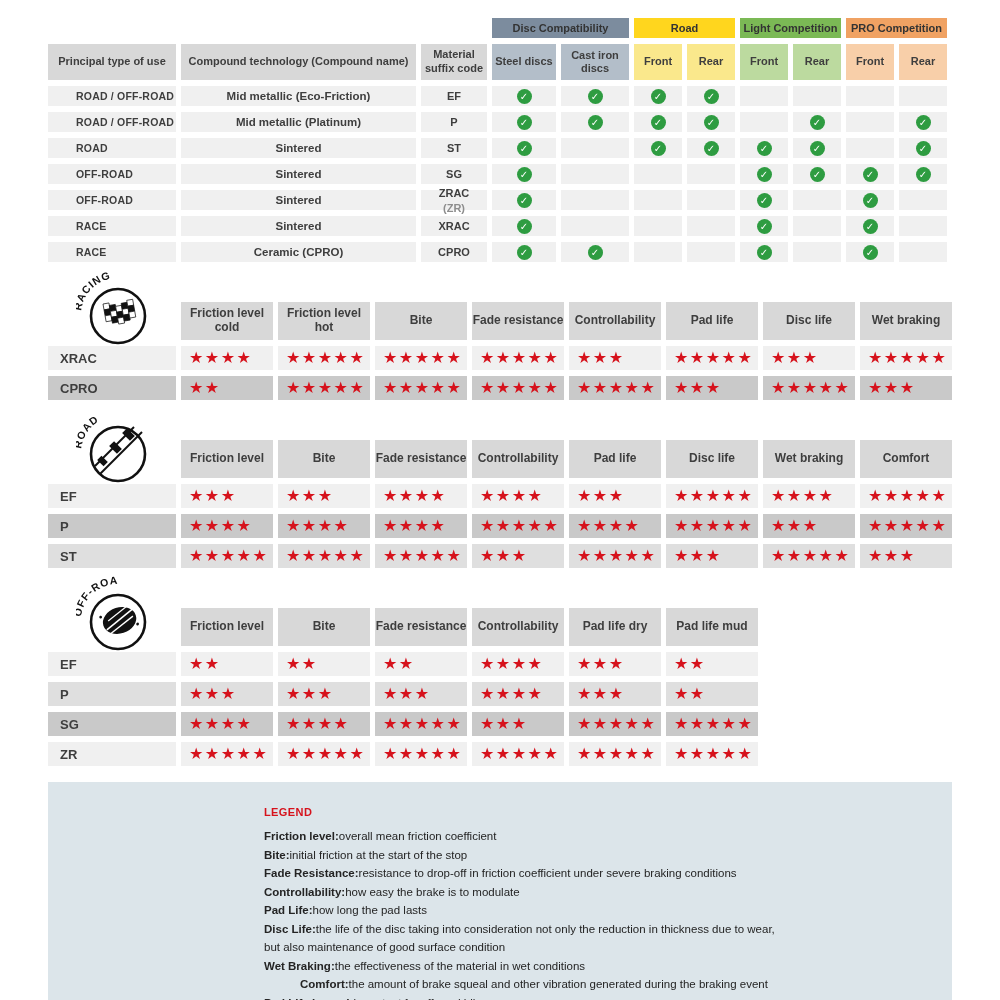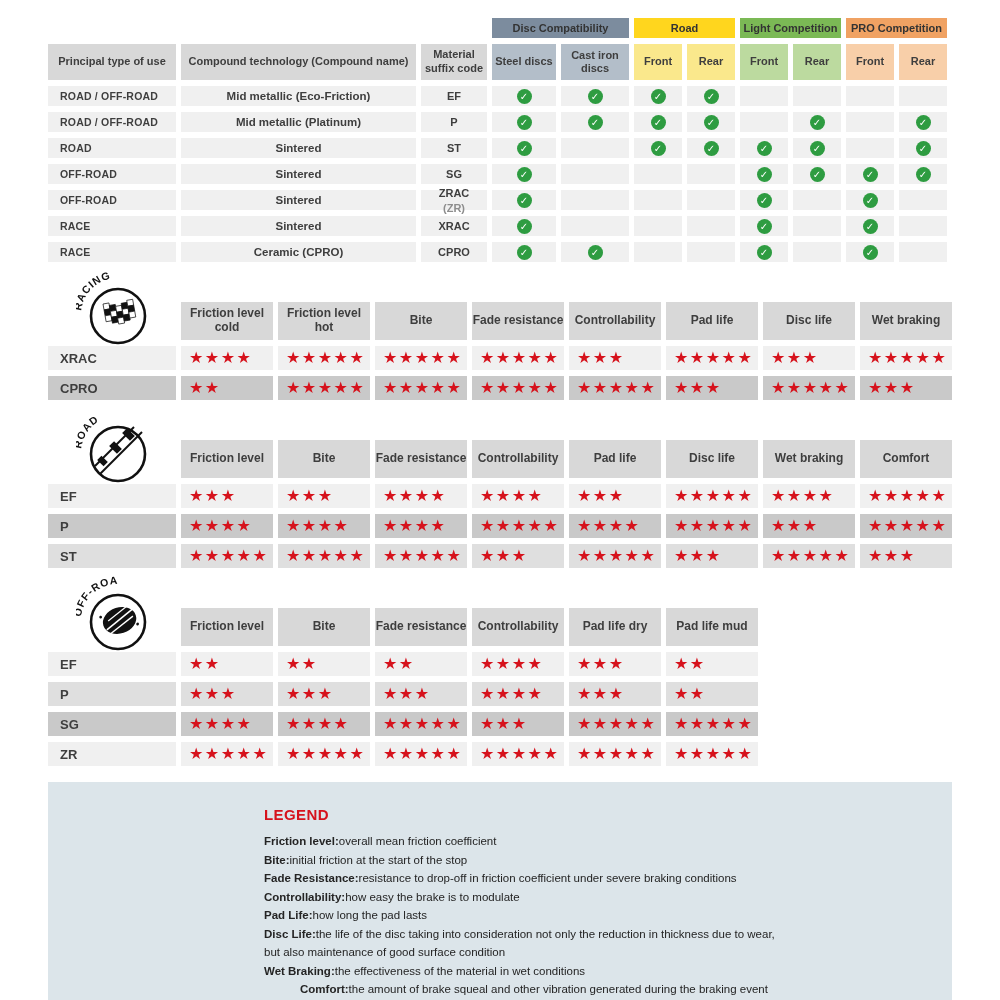--- a/index.html
+++ b/index.html
@@ -19,21 +19,21 @@
   .g2{background:var(--light-group);}
   .g3{background:var(--pro-group);}
   .colhead{background:var(--head-gray);display:flex;align-items:center;justify-content:center;
     text-align:center;font-size:11px;font-weight:bold;line-height:1.25;color:#3E3E3E;}
   .subhead{display:flex;align-items:center;justify-content:center;text-align:center;
     font-size:11px;font-weight:bold;line-height:1.2;color:#3E3E3E;}
   .s0{background:var(--disc-sub);}
   .s1{background:var(--road-sub);}
   .s2{background:var(--light-sub);}
   .s3{background:var(--pro-sub);}
-  .usecell{background:var(--row-light);display:flex;align-items:center;padding-left:12px;
+  .usecell{background:var(--row-light);display:flex;align-items:center;padding-left:28px;
     font-size:10.5px;font-weight:bold;letter-spacing:.2px;}
   .techcell{background:var(--row-light);display:flex;align-items:center;justify-content:center;
     font-size:11.5px;font-weight:bold;}
   .codecell{background:var(--row-light);display:flex;align-items:center;justify-content:center;
     font-size:11px;font-weight:bold;gap:3px;}
   .codealt{color:#8D8D8D;font-weight:bold;}
   .checkcell{background:var(--row-light);display:flex;align-items:center;justify-content:center;}
   .check{width:15px;height:15px;border-radius:50%;background:var(--check);color:#fff;
     font-size:10px;font-weight:bold;display:flex;align-items:center;justify-content:center;
     font-family:"DejaVu Sans", sans-serif;}
@@ -50,21 +50,21 @@
   .stars{color:var(--star);font-size:16px;letter-spacing:1.5px;line-height:1;
     font-family:"DejaVu Sans", sans-serif;}
   .shade-light{background:var(--row-light);}
   .shade-medium{background:var(--row-medium);}
   .shade-dark{background:var(--row-dark);}
   .sicon{position:absolute;left:28px;top:-32px;width:80px;height:80px;}
 
   
   .legend{margin-top:16px;width:904px;box-sizing:border-box;background:var(--legend-bg);
     padding:24px 30px 26px 216px;}
-  .legend-title{color:var(--star);font-size:15px;font-weight:bold;letter-spacing:.4px;margin-bottom:9px;}
+  .legend-title{color:var(--star);font-size:11px;font-weight:bold;letter-spacing:.4px;margin-bottom:9px;}
   .legline{font-size:11.5px;line-height:18.5px;color:#242424;}
   .term{font-weight:bold;}
 </style>
 </head>
 <body>
 
 <div class="page">
   <div class="content">
     <div class="toptable" id="top-table">
         <div class="group g0" style="grid-area: 1 / 4 / auto / span 2;">Disc Compatibility</div>

